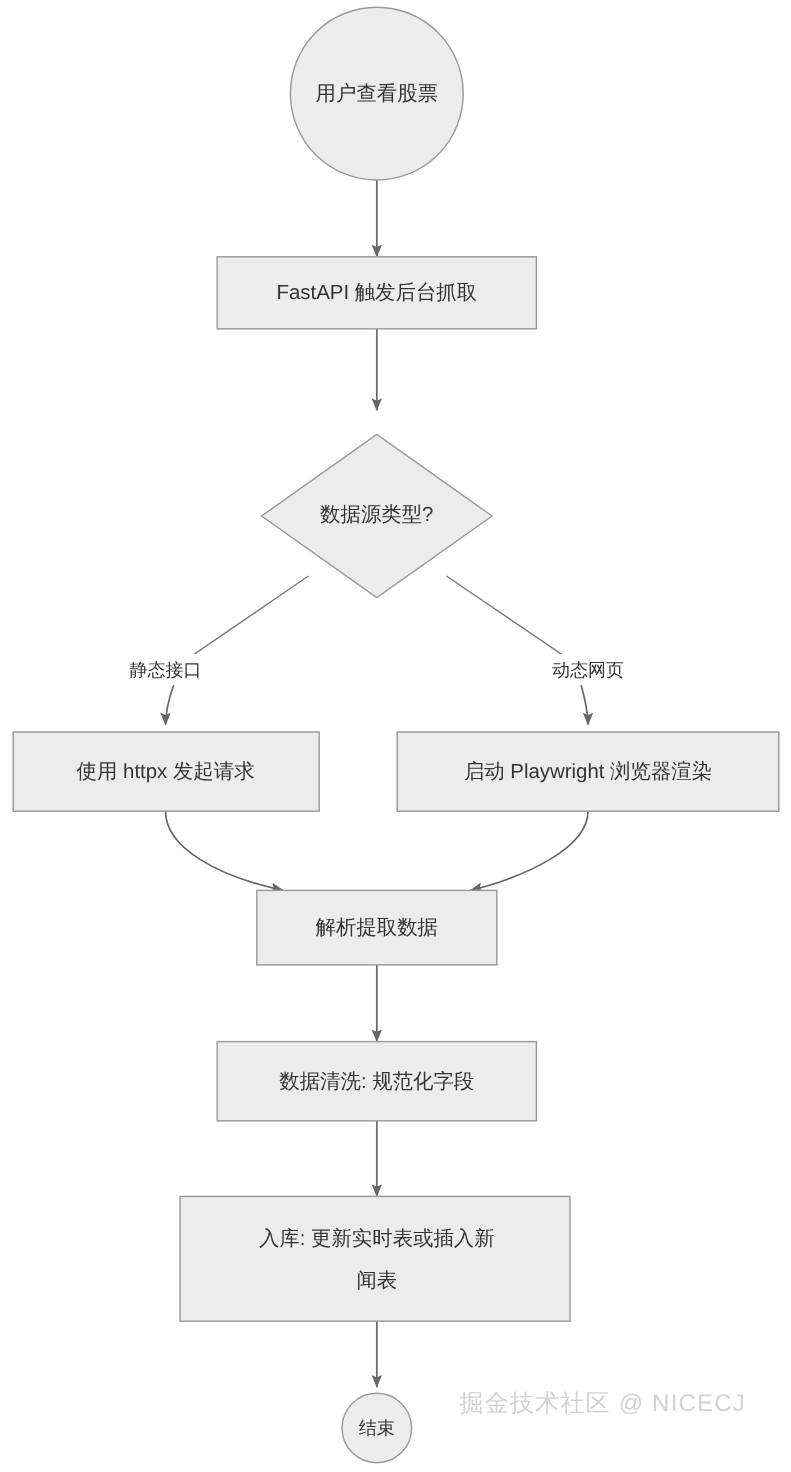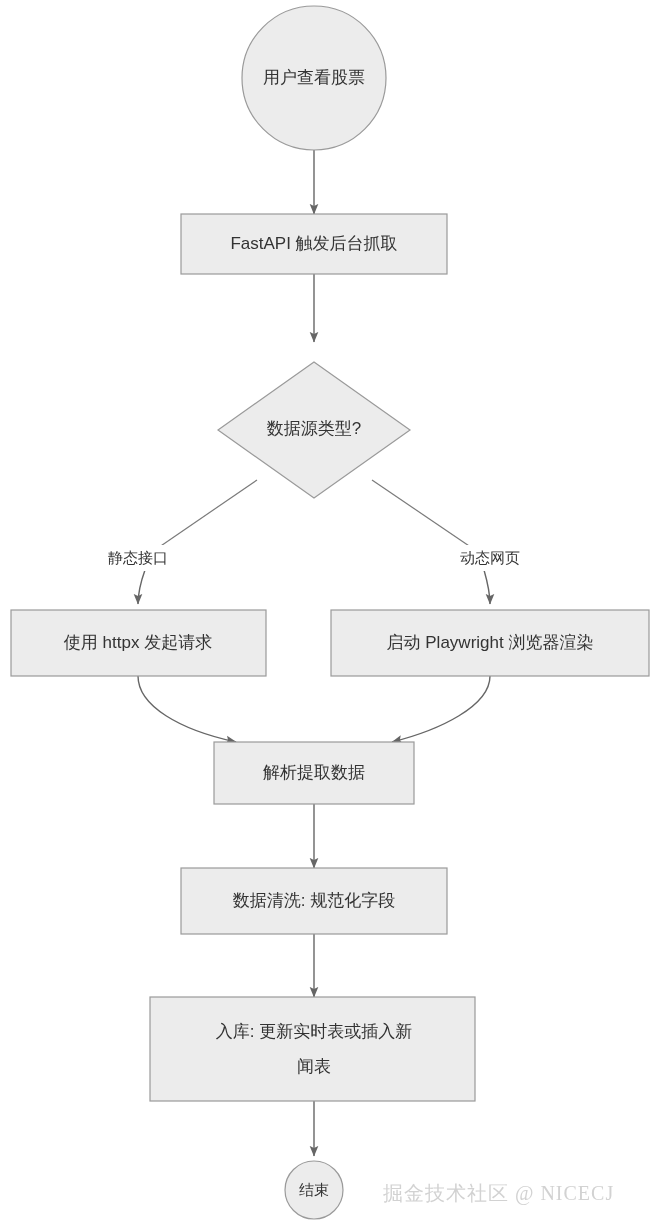--- a/index.html
+++ b/index.html
@@ -53,26 +53,26 @@
     stroke-width: 1.4;
   }
   .edge-line-thin {
     fill: none;
     stroke: #7a7a7a;
     stroke-width: 1.2;
   }
   .watermark {
     position: absolute;
     left: 383px;
-    top: 1180px;
+    top: 1156px;
     font-size: 20px;
     color: #d2d2d2;
     letter-spacing: 1px;
     white-space: nowrap;
-    font-family: Liberation Serif, serif;
+    font-family: Liberation Sans, sans-serif;
     user-select: none;
   }
 </style>
 </head>
 <body>
 
 <svg id="flow-canvas" viewBox="0 0 659 1227">
   <defs>
     <marker id="arrowhead" markerWidth="9" markerHeight="9" refX="7.2" refY="3.4" orient="auto" markerUnits="strokeWidth">
       <path d="M0,0.3 L7.6,3.4 L0,6.5 L1.4,3.4 Z" fill="#666666"></path>

